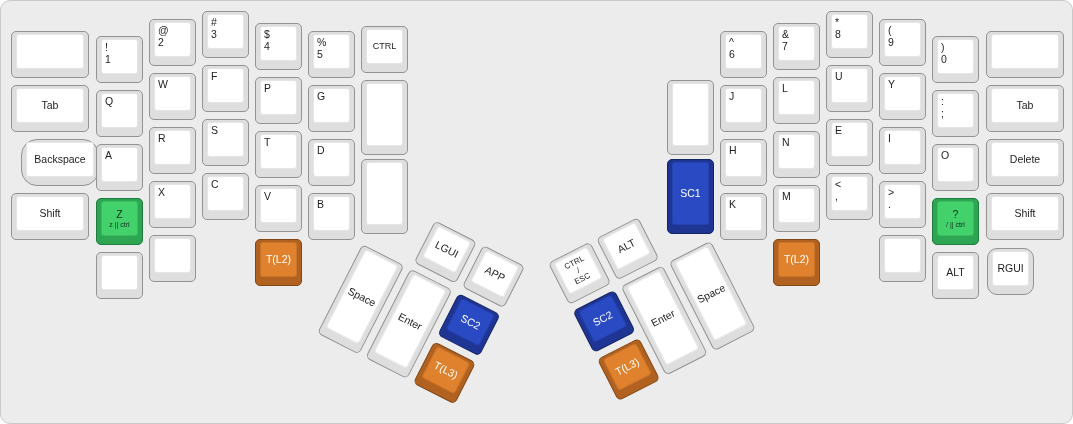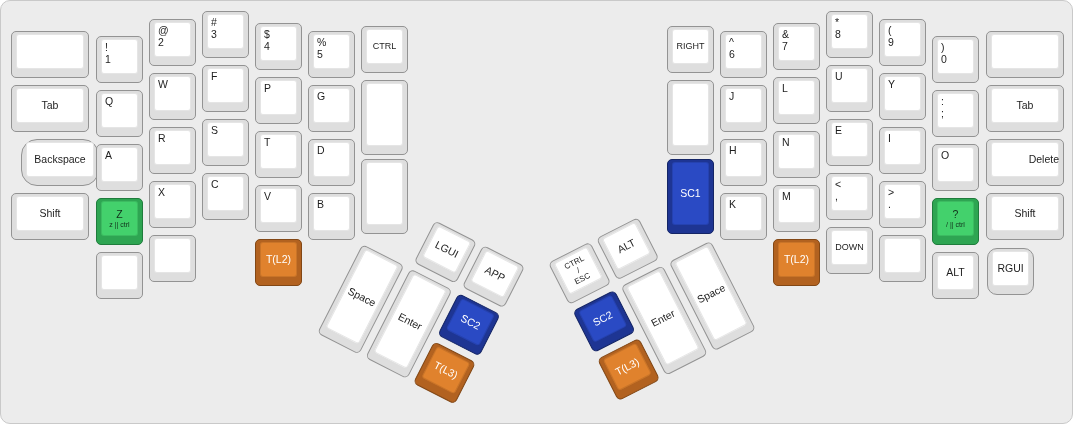--- a/index.html
+++ b/index.html
@@ -169,25 +169,20 @@
         <div class="cap tl" style="background: rgb(255, 255, 255); color: rgb(29, 29, 29);"></div>
       </div>
       <div class="key" style="left: 148px; top: 234px; width: 47px; height: 47px; background: rgb(222, 222, 222); border-color: rgb(147, 147, 147);">
         <div class="cap tl" style="background: rgb(255, 255, 255); color: rgb(29, 29, 29);"></div>
       </div>
       <div class="key" style="left: 254px; top: 238px; width: 47px; height: 47px; background: rgb(178, 98, 32); border-color: rgb(130, 71, 21);">
         <div class="cap center" style="background: rgb(224, 130, 45); color: rgb(255, 255, 255);">
           <div class="line">T(L2)</div>
         </div>
       </div>
-      <div class="key" style="left: 666px; top: 25px; width: 47px; height: 47px; background: rgb(222, 222, 222); border-color: rgb(147, 147, 147);">
-        <div class="cap center" style="background: rgb(255, 255, 255); color: rgb(29, 29, 29); font-size: 9px;">
-          <div class="line">RIGHT</div>
-        </div>
-      </div>
       <div class="key" style="left: 719px; top: 30px; width: 47px; height: 47px; background: rgb(222, 222, 222); border-color: rgb(147, 147, 147);">
         <div class="cap tl" style="background: rgb(255, 255, 255); color: rgb(29, 29, 29);">
           <div class="line">^</div>
           <div class="line">6</div>
         </div>
       </div>
       <div class="key" style="left: 772px; top: 22px; width: 47px; height: 47px; background: rgb(222, 222, 222); border-color: rgb(147, 147, 147);">
         <div class="cap tl" style="background: rgb(255, 255, 255); color: rgb(29, 29, 29);">
           <div class="line">&amp;</div>
           <div class="line">7</div>
@@ -272,21 +267,21 @@
         <div class="cap tl" style="background: rgb(255, 255, 255); color: rgb(29, 29, 29);">
           <div class="line">I</div>
         </div>
       </div>
       <div class="key" style="left: 931px; top: 143px; width: 47px; height: 47px; background: rgb(222, 222, 222); border-color: rgb(147, 147, 147);">
         <div class="cap tl" style="background: rgb(255, 255, 255); color: rgb(29, 29, 29);">
           <div class="line">O</div>
         </div>
       </div>
       <div class="key" style="left: 985px; top: 138px; width: 78px; height: 47px; background: rgb(222, 222, 222); border-color: rgb(147, 147, 147);">
-        <div class="cap center" style="background: rgb(255, 255, 255); color: rgb(29, 29, 29); align-items: flex-end;">
+        <div class="cap center" style="background: rgb(255, 255, 255); color: rgb(29, 29, 29);">
           <div class="line">Delete</div>
         </div>
       </div>
       <div class="key" style="left: 719px; top: 192px; width: 47px; height: 47px; background: rgb(222, 222, 222); border-color: rgb(147, 147, 147);">
         <div class="cap tl" style="background: rgb(255, 255, 255); color: rgb(29, 29, 29);">
           <div class="line">K</div>
         </div>
       </div>
       <div class="key" style="left: 772px; top: 184px; width: 47px; height: 47px; background: rgb(222, 222, 222); border-color: rgb(147, 147, 147);">
         <div class="cap tl" style="background: rgb(255, 255, 255); color: rgb(29, 29, 29);">
@@ -312,25 +307,20 @@
         </div>
       </div>
       <div class="key" style="left: 985px; top: 192px; width: 78px; height: 47px; background: rgb(222, 222, 222); border-color: rgb(147, 147, 147);">
         <div class="cap center" style="background: rgb(255, 255, 255); color: rgb(29, 29, 29);">
           <div class="line">Shift</div>
         </div>
       </div>
       <div class="key" style="left: 772px; top: 238px; width: 47px; height: 47px; background: rgb(178, 98, 32); border-color: rgb(130, 71, 21);">
         <div class="cap center" style="background: rgb(224, 130, 45); color: rgb(255, 255, 255);">
           <div class="line">T(L2)</div>
-        </div>
-      </div>
-      <div class="key" style="left: 825px; top: 226px; width: 47px; height: 47px; background: rgb(222, 222, 222); border-color: rgb(147, 147, 147);">
-        <div class="cap center" style="background: rgb(255, 255, 255); color: rgb(29, 29, 29); font-size: 9px;">
-          <div class="line">DOWN</div>
         </div>
       </div>
       <div class="key" style="left: 878px; top: 234px; width: 47px; height: 47px; background: rgb(222, 222, 222); border-color: rgb(147, 147, 147);">
         <div class="cap tl" style="background: rgb(255, 255, 255); color: rgb(29, 29, 29);"></div>
       </div>
       <div class="key" style="left: 931px; top: 251px; width: 47px; height: 47px; background: rgb(222, 222, 222); border-color: rgb(147, 147, 147);">
         <div class="cap center" style="background: rgb(255, 255, 255); color: rgb(29, 29, 29);">
           <div class="line">ALT</div>
         </div>
       </div>

